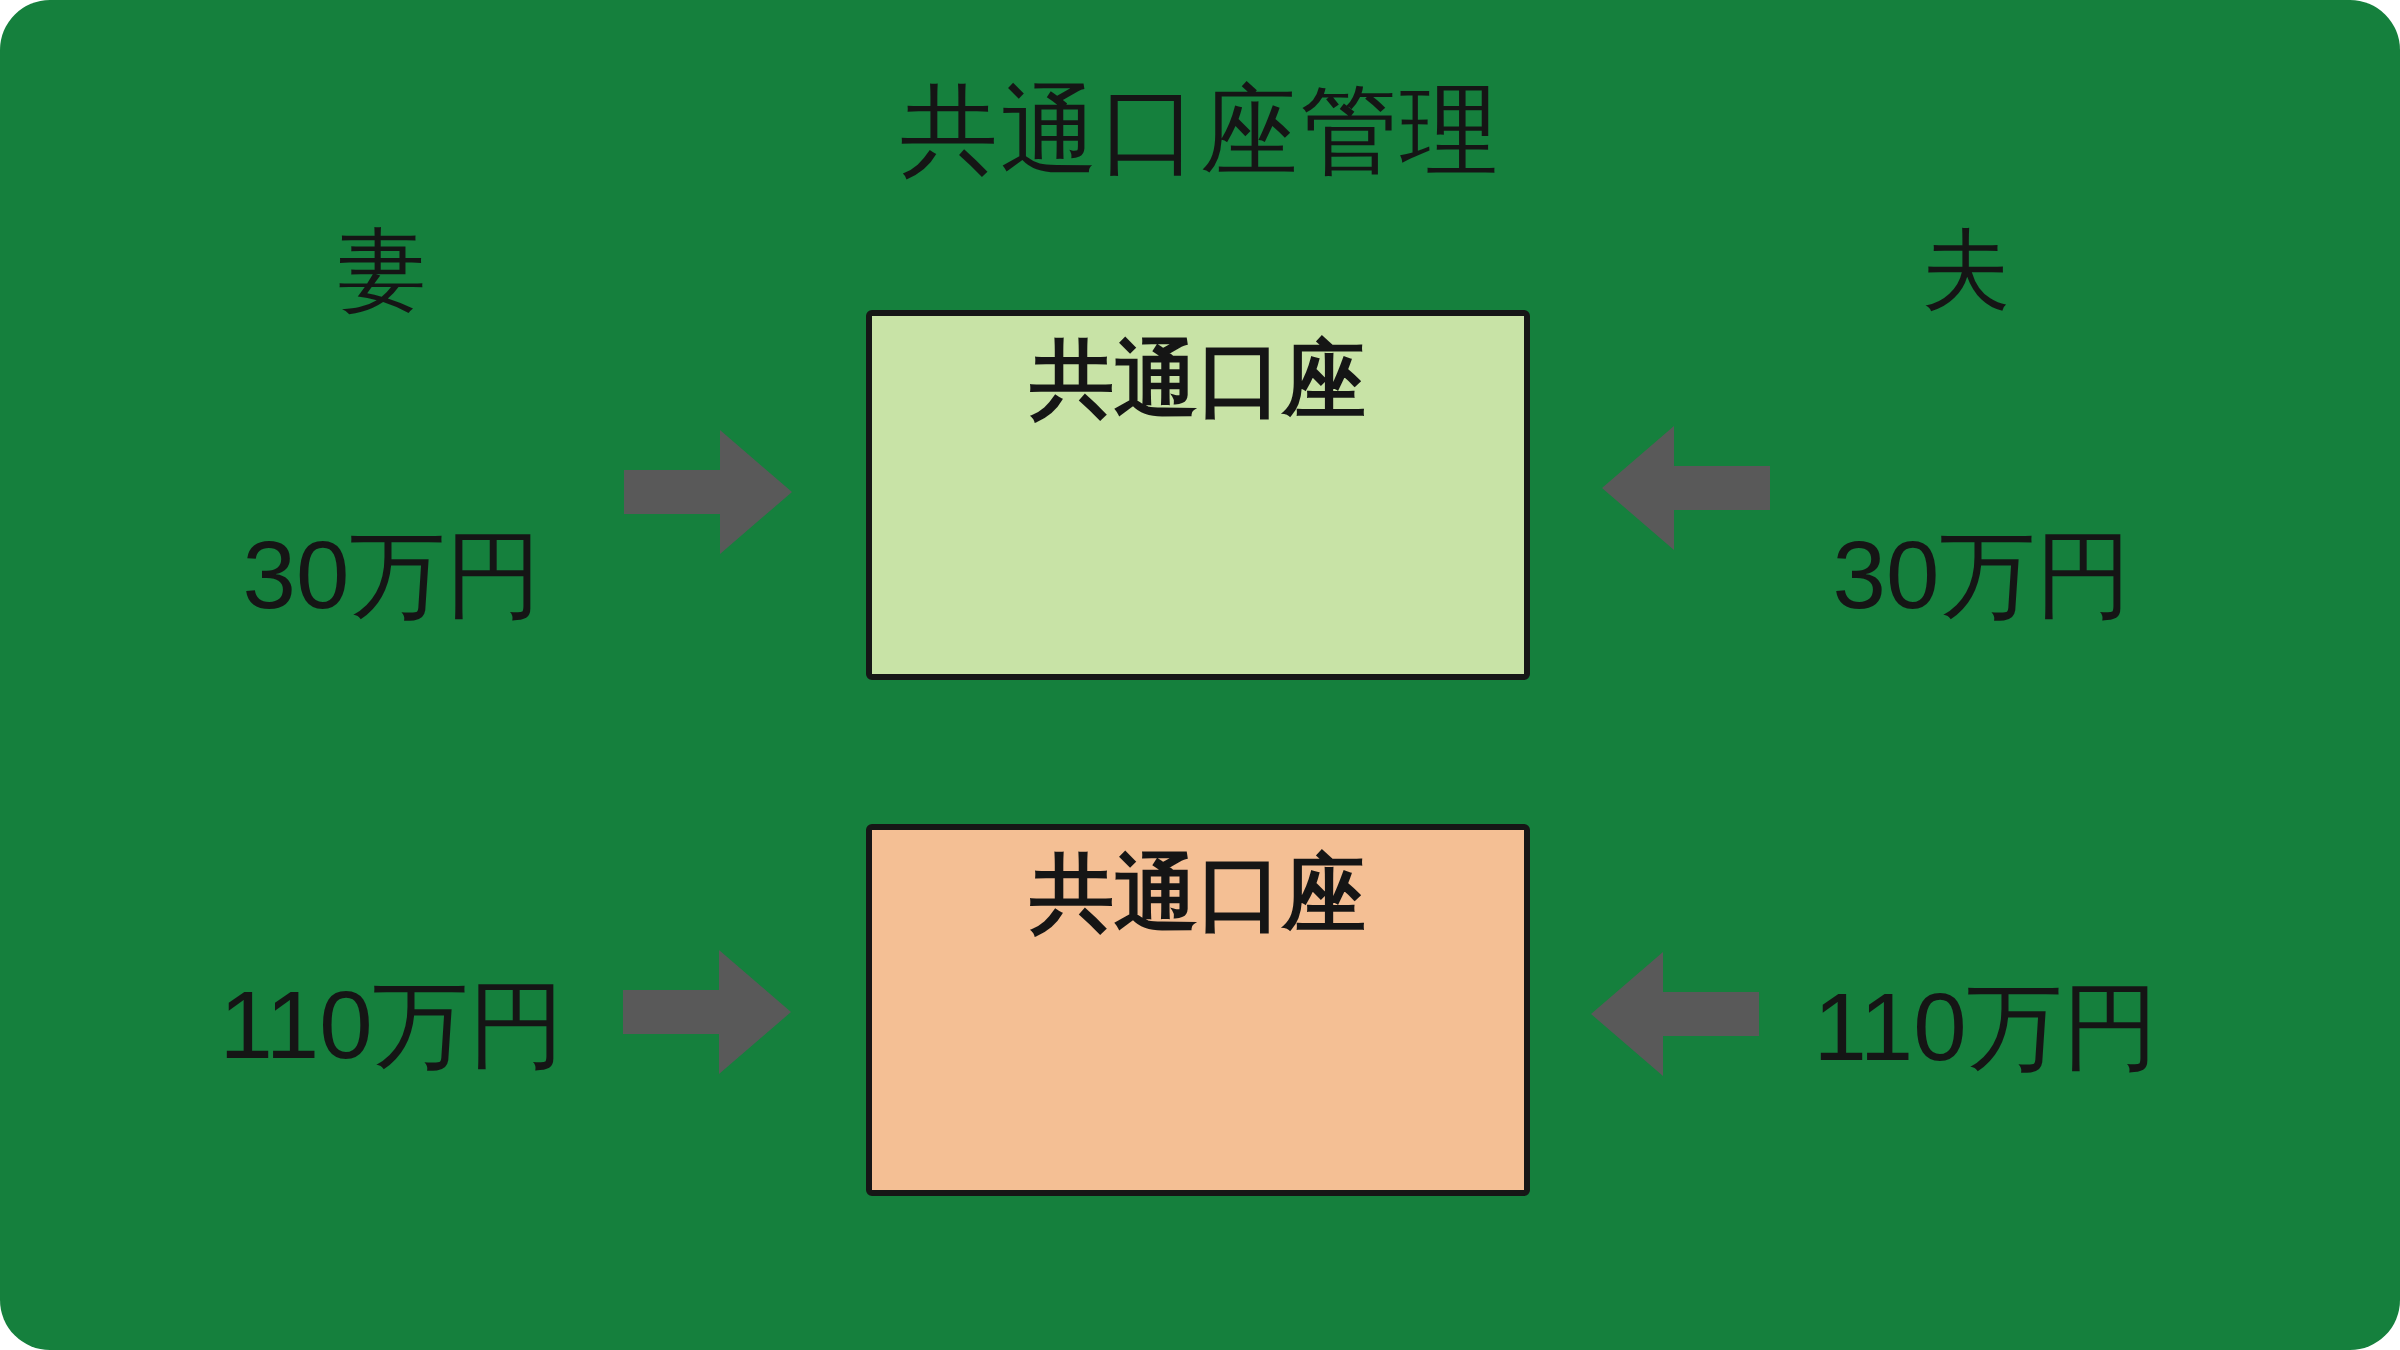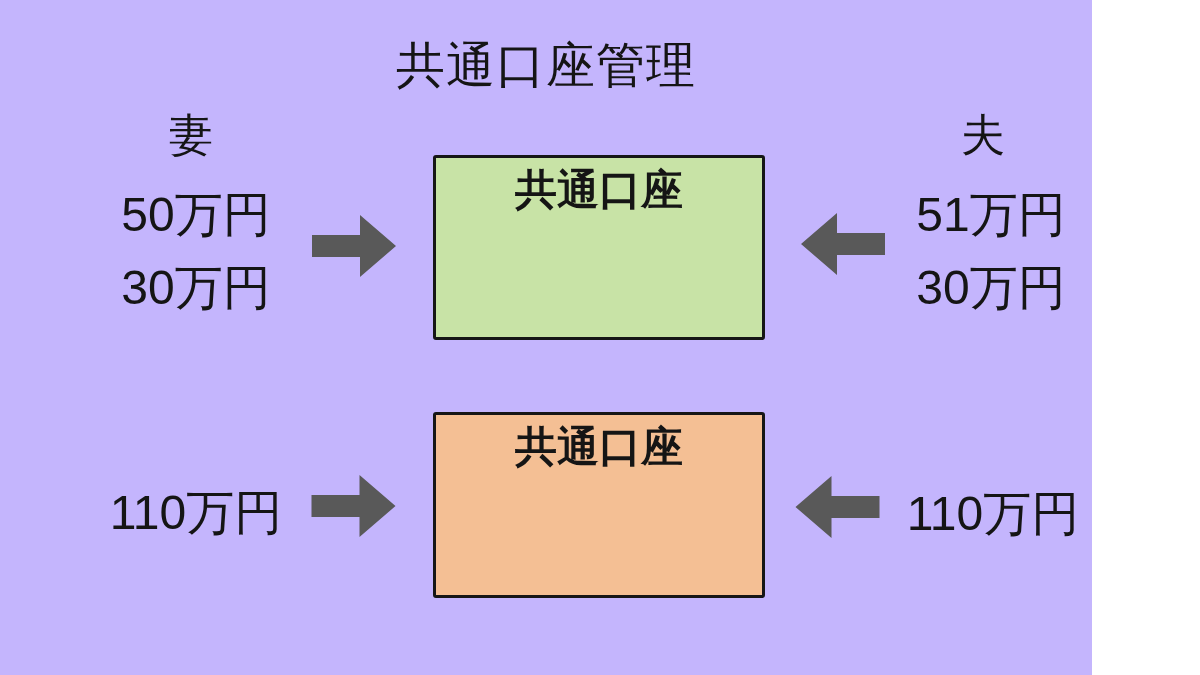--- a/index.html
+++ b/index.html
@@ -1,23 +1,24 @@
 <!DOCTYPE html>
 <html><head>
 <meta charset="utf-8">
 <style>
   html, body { margin: 0; padding: 0; background: #ffffff; }
   .canvas {
     position: relative;
-    width: 1092px;
+    width: 1200px;
     height: 675px;
-    background: #c4b5fd;
+    background: #15803d;
     overflow: hidden;
     font-family: "Liberation Sans", "DejaVu Sans", sans-serif;
     color: #151515;
+    border-radius: 25px;
   }
   .title {
     position: absolute;
     left: 0; right: 0;
     top: 33px;
     text-align: center;
     font-size: 49px;
     font-weight: 400;
     letter-spacing: 1px;
     white-space: nowrap;
@@ -58,25 +59,23 @@
   }
 </style>
 </head>
 <body>
 
 <div class="canvas">
 
   <div class="title">共通口座管理</div>
 
   <div class="person-label" style="left:191px; top:106px;">妻</div>
-  <div class="amount" style="left:196px; top:183px;">50万円</div>
   <div class="amount" style="left:196px; top:256px;">30万円</div>
 
   <div class="person-label" style="left:983px; top:106px;">夫</div>
-  <div class="amount" style="left:991px; top:183px;">51万円</div>
   <div class="amount" style="left:991px; top:256px;">30万円</div>
 
   <svg class="arrow" style="left:312px; top:215px;" width="84" height="62" viewBox="0 0 84 62">
     <polygon points="0,20 48,20 48,0 84,31 48,62 48,42 0,42" style="fill: rgb(89, 89, 89);"></polygon>
   </svg>
   <svg class="arrow" style="left:801px; top:213px;" width="84" height="62" viewBox="0 0 84 62">
     <polygon points="84,20 36,20 36,0 0,31 36,62 36,42 84,42" style="fill: rgb(89, 89, 89);"></polygon>
   </svg>
 
   <div class="flow-box" style="left: 433px; top: 155px; height: 185px; background-color: rgb(200, 227, 166);">

